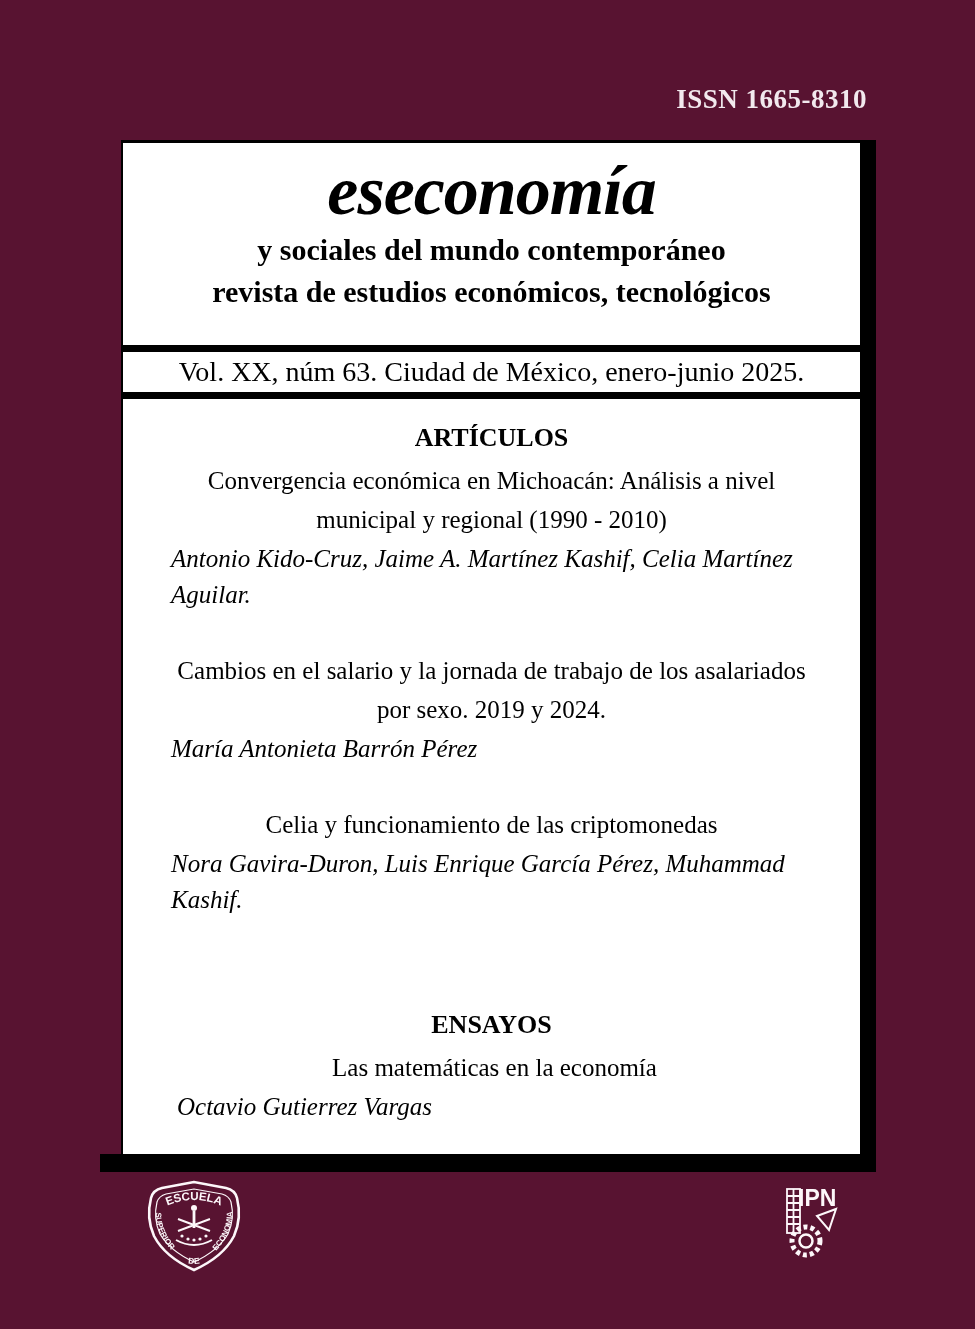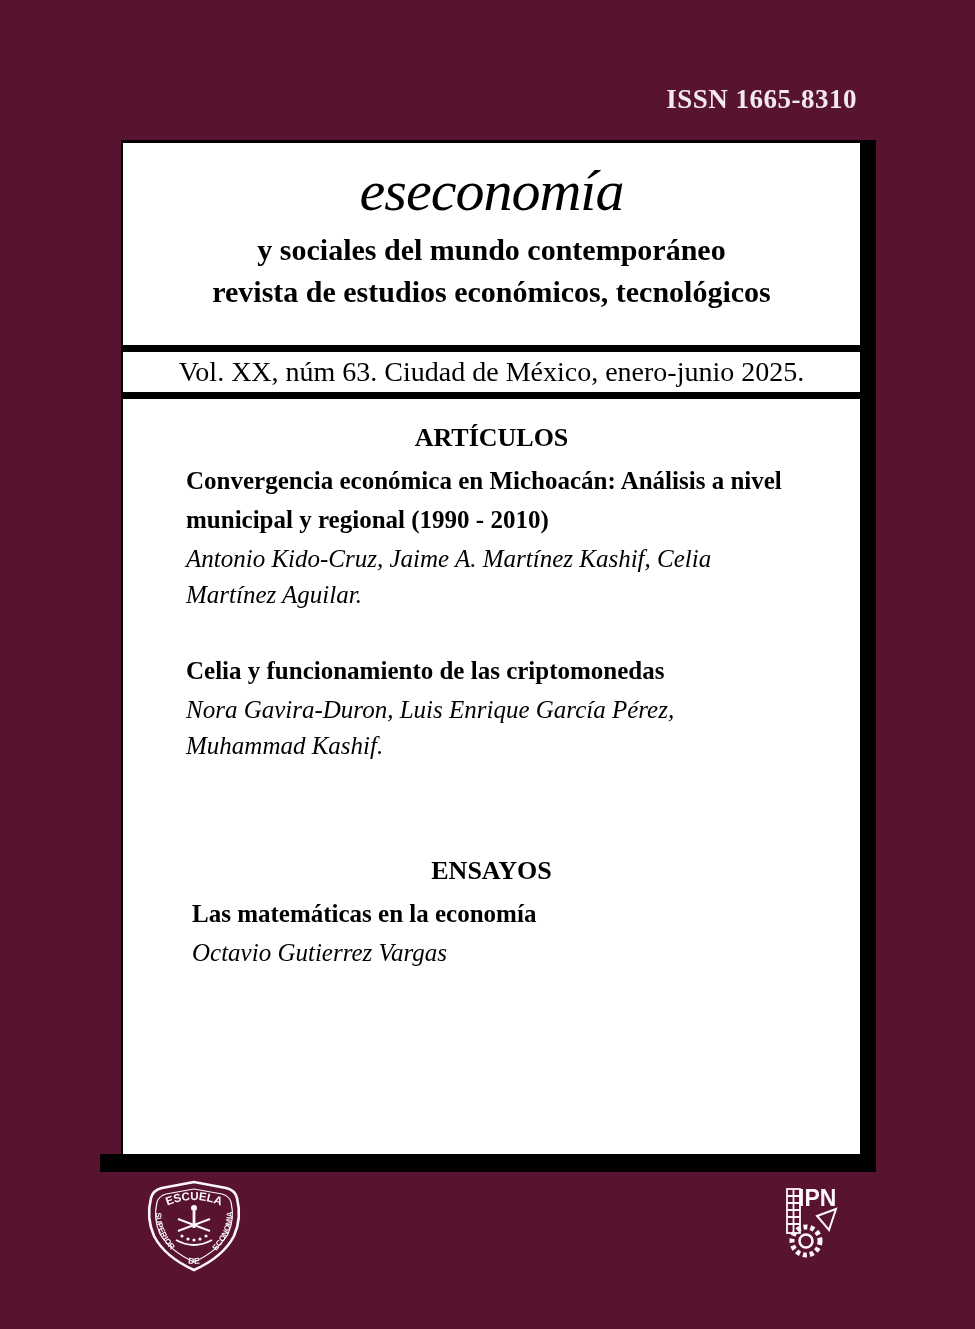--- a/index.html
+++ b/index.html
@@ -5,21 +5,21 @@
   html, body { margin: 0; padding: 0; }
   body {
     width: 975px; height: 1329px;
     position: relative;
     background: #581331;
     font-family: "Liberation Serif", "DejaVu Serif", serif;
     overflow: hidden;
   }
   .issn {
     position: absolute;
-    top: 84px; right: 118px;
+    top: 84px; right: 108px;
     color: #f2e9ee;
     font-size: 27px;
     font-weight: bold;
     letter-spacing: 0.5px;
   }
   .panel {
     position: absolute;
     left: 121px; top: 140px;
     width: 737px; height: 1011px;
     background: #ffffff;
@@ -35,57 +35,58 @@
   }
   .bottom-bar {
     position: absolute;
     left: 100px; top: 1154px;
     width: 776px; height: 18px;
     background: #000;
   }
   .masthead-title {
     margin-top: 12px;
     text-align: center;
-    font-size: 58px;
+    font-size: 70px;
     line-height: 72px;
     font-style: italic;
-    font-weight: normal;
+    font-weight: bold;
     letter-spacing: -1px;
   }
   .masthead-sub {
     margin-top: 2px;
     text-align: center;
     font-size: 30px;
     line-height: 42px;
     font-weight: bold;
   }
   .volume-band {
     margin-top: 32px;
     border-top: 7px solid #000;
     border-bottom: 7px solid #000;
     padding: 4px 6px;
     text-align: center;
     font-size: 28px;
     line-height: 32px;
   }
-  .content { padding: 0 63px; }
+  .content { padding: 0 48px; }
   .section-heading {
     margin: 24px 0 0 0;
     text-align: center;
     font-size: 26px;
     line-height: 30px;
     font-weight: bold;
   }
   .section-heading.essays { margin-top: 92px; }
   .article { margin-top: 38px; }
   .article.first { margin-top: 8px; }
   .article-title {
     font-size: 25px;
     line-height: 39px;
-    font-weight: bold;
+    font-weight: normal;
+    text-align: center;
   }
   .article-authors {
     margin-top: 2px;
     font-size: 25px;
     line-height: 36px;
     font-style: italic;
   }
   .essay-item { margin-top: 8px; padding-left: 6px; }
   .logo { position: absolute; }
   .logo-ese { left: 140px; top: 1178px; width: 108px; height: 96px; }
@@ -109,20 +110,24 @@
   <div class="volume-band">Vol. XX, núm 63. Ciudad de México, enero-junio 2025.</div>
 
   <div class="content">
     <div class="section-heading">ARTÍCULOS</div>
 
     <div class="article first">
       <div class="article-title">Convergencia económica en Michoacán: Análisis a nivel municipal y regional (1990 - 2010)</div>
       <div class="article-authors">Antonio Kido-Cruz, Jaime A. Martínez Kashif, Celia Martínez Aguilar.</div>
     </div>
 
+    <div class="article">
+      <div class="article-title">Cambios en el salario y la jornada de trabajo de los asalariados por sexo. 2019 y 2024.</div>
+      <div class="article-authors">María Antonieta Barrón Pérez</div>
+    </div>
 
     <div class="article">
       <div class="article-title">Celia y funcionamiento de las criptomonedas</div>
       <div class="article-authors">Nora Gavira-Duron, Luis Enrique García Pérez, Muhammad Kashif.</div>
     </div>
 
     <div class="section-heading essays">ENSAYOS</div>
 
     <div class="essay-item">
       <div class="article-title">Las matemáticas en la economía</div>

